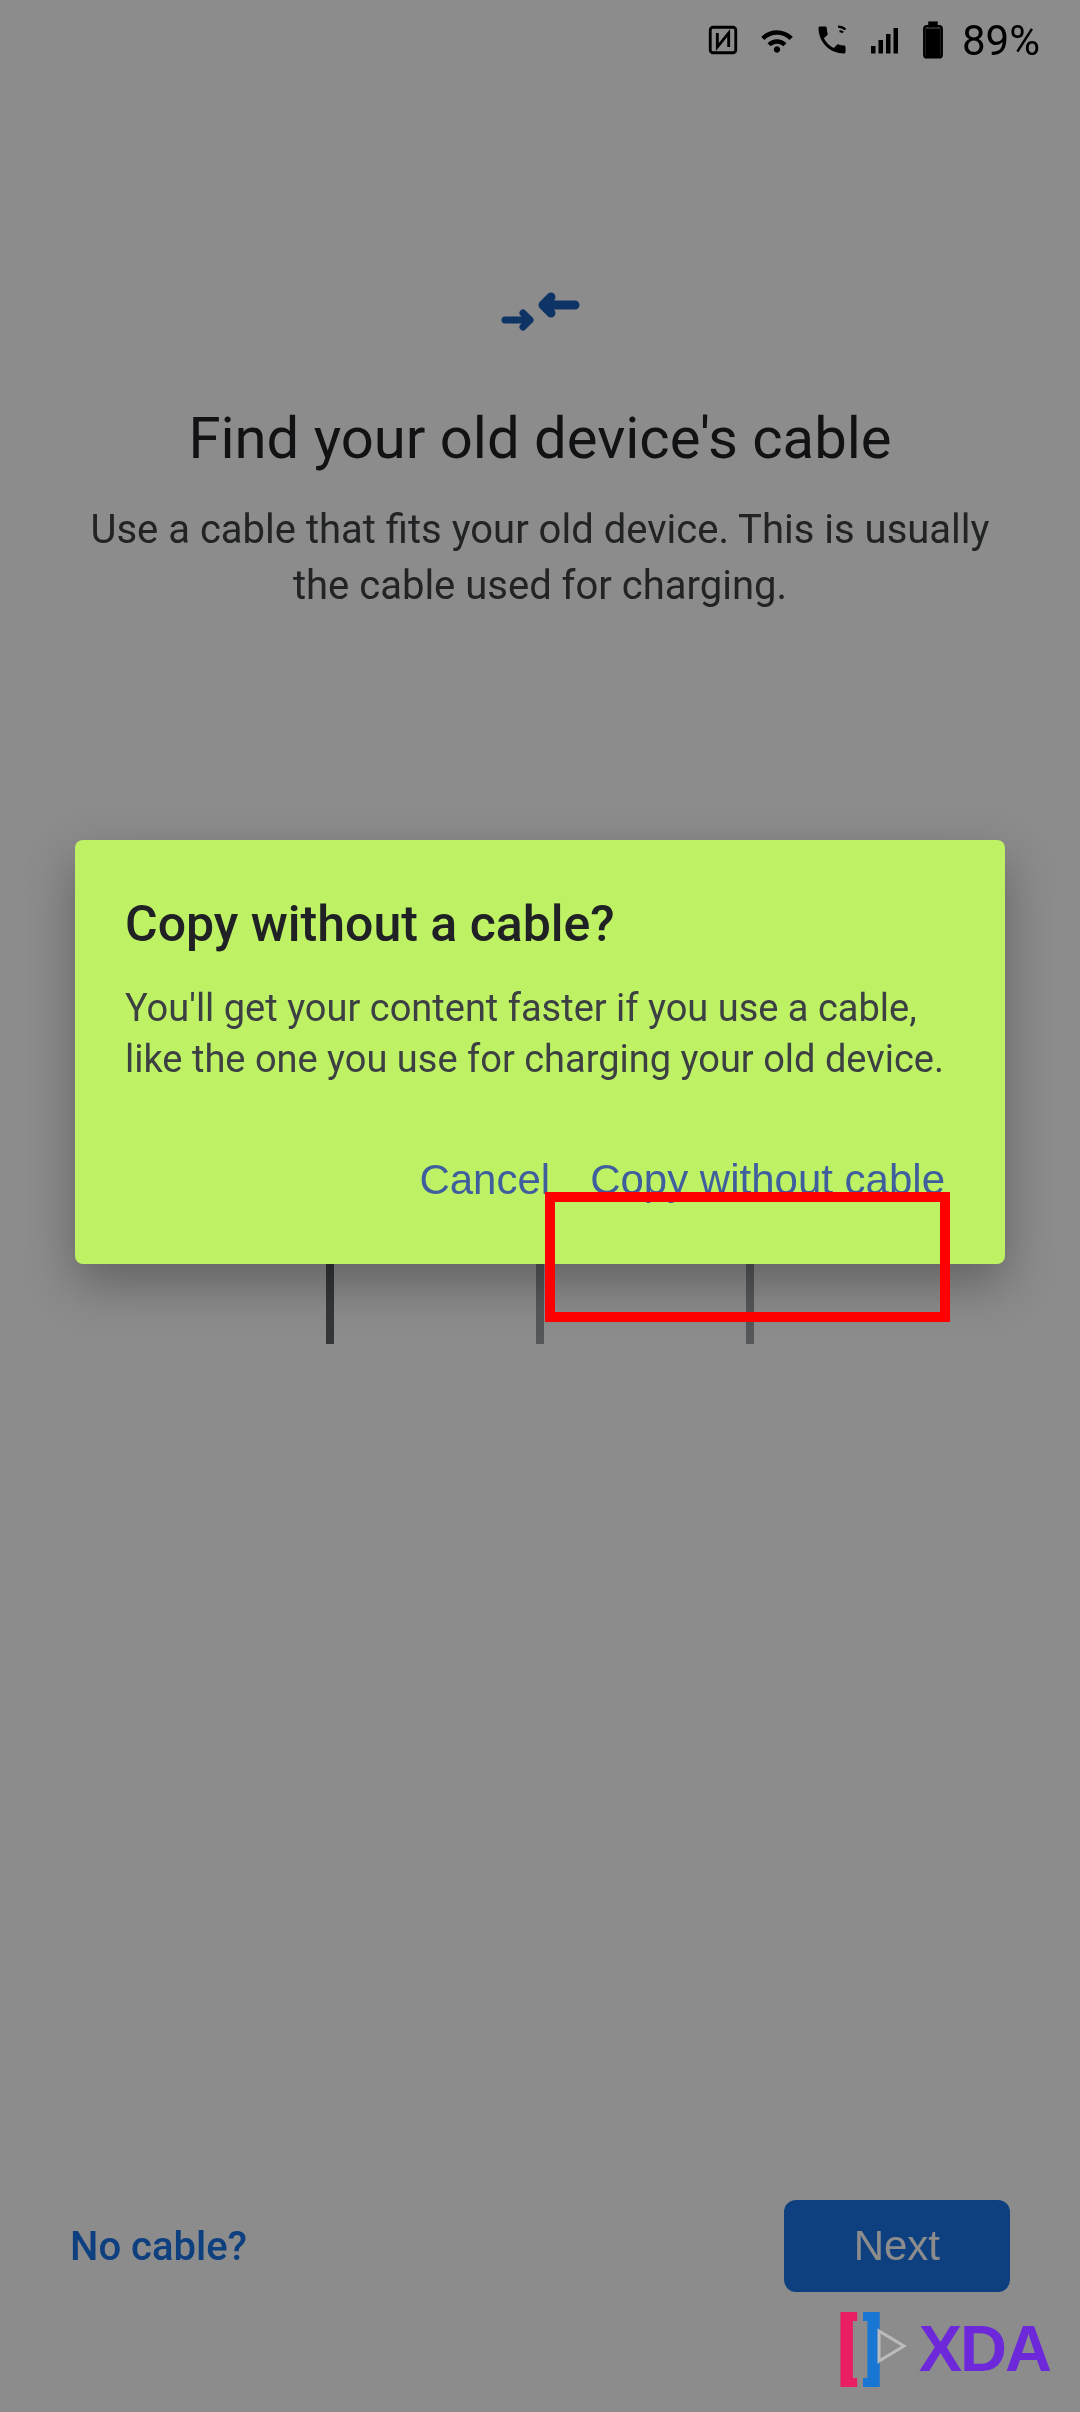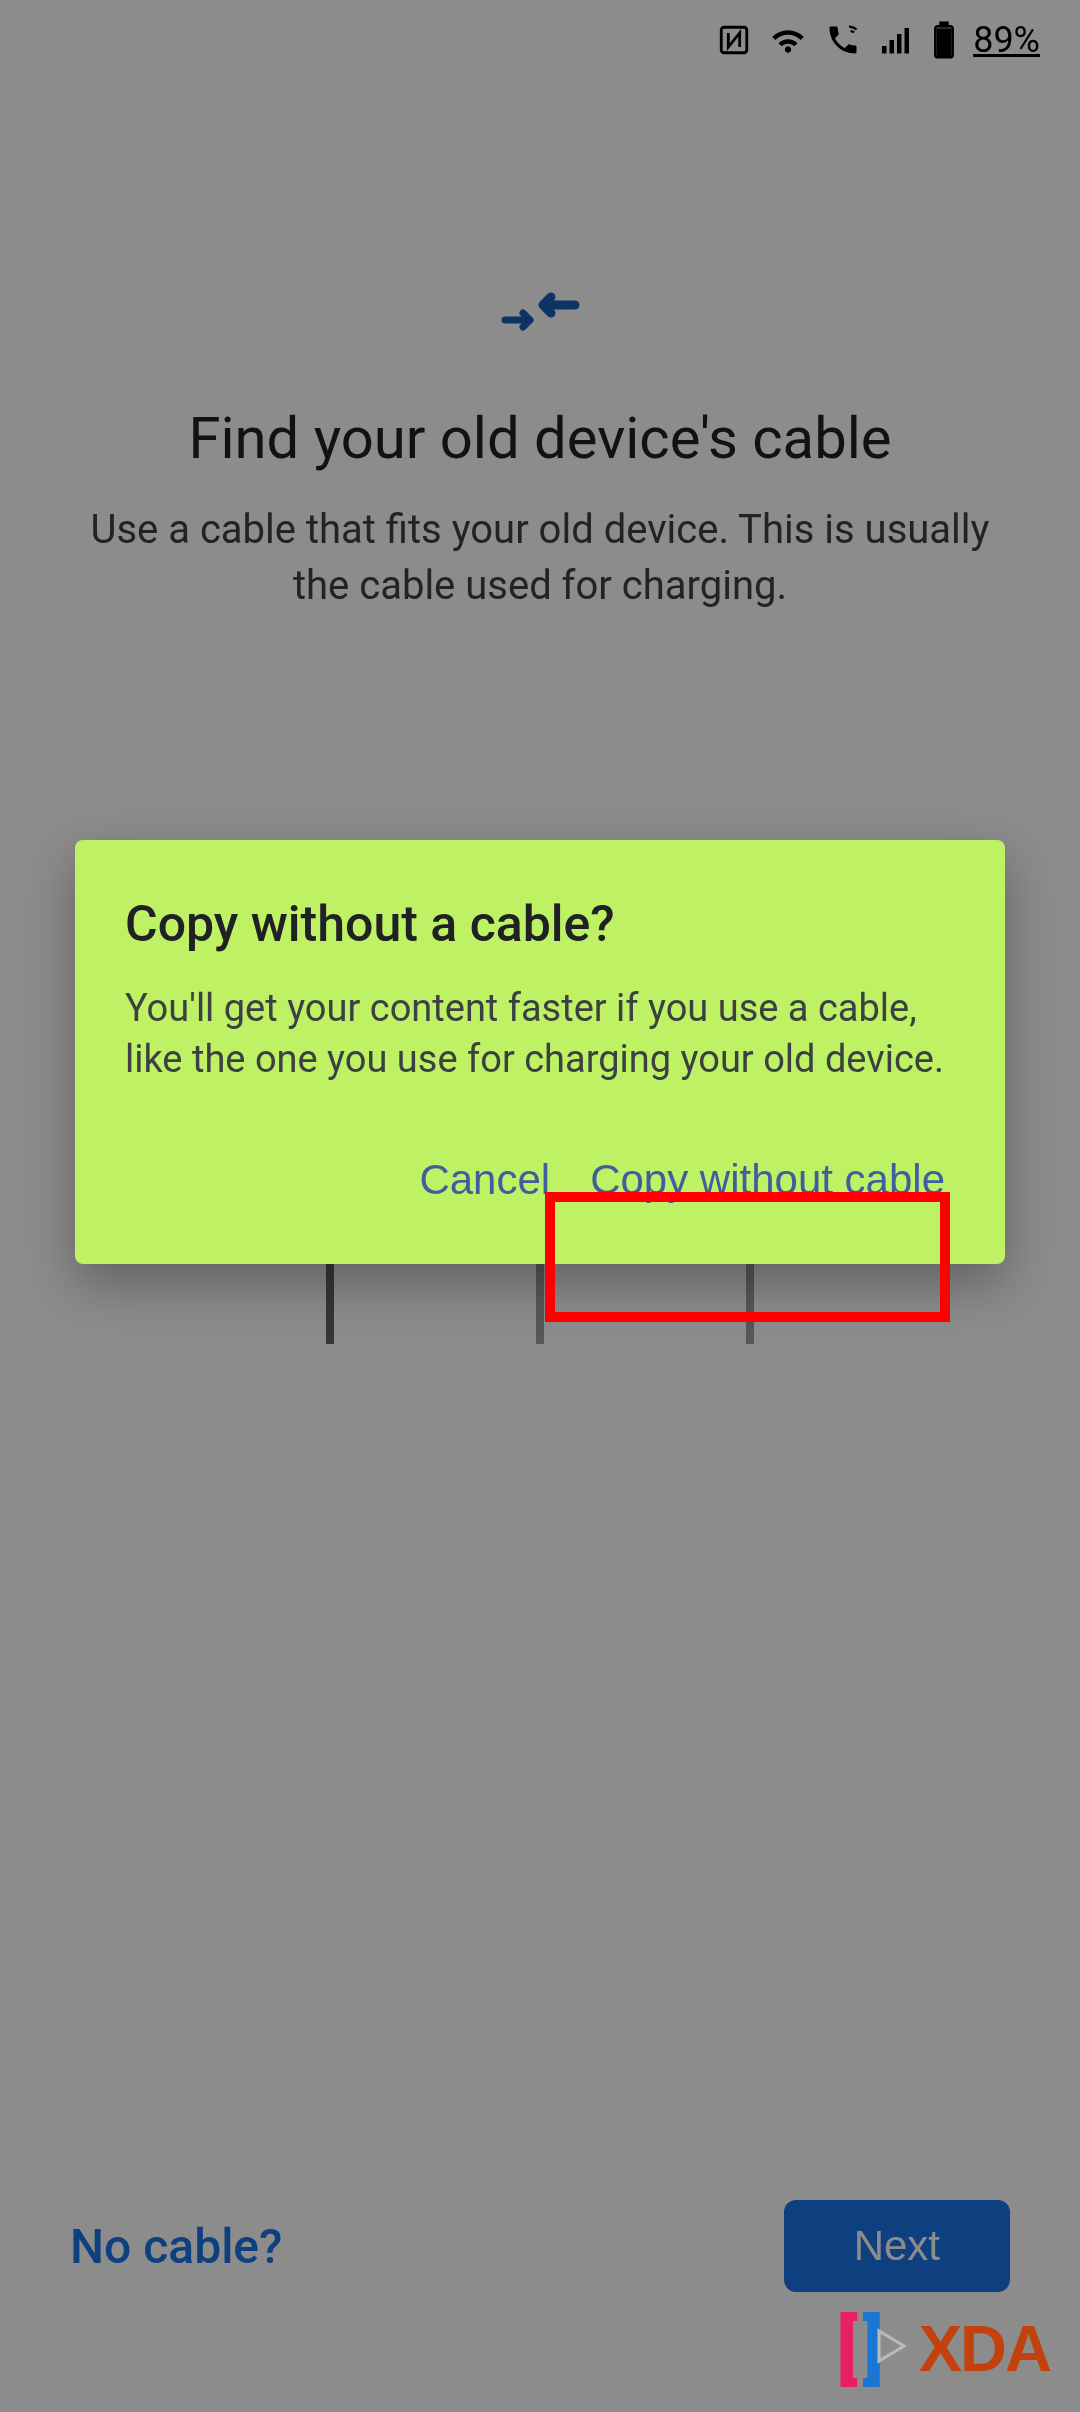--- a/index.html
+++ b/index.html
@@ -24,23 +24,22 @@
     .status-bar {
       height: 80px;
       display: flex;
       justify-content: flex-end;
       align-items: center;
       padding-right: 40px;
       gap: 18px;
       color: #000;
     }
     .status-bar .battery-text {
-      font-size: 36px;
+      font-size: 42px;
       font-weight: 400;
-      text-decoration: underline;
     }
     .status-icon {
       display: inline-flex;
       align-items: center;
     }
     .transfer-icon-area {
       display: flex;
       justify-content: center;
       margin-top: 200px;
     }
@@ -71,21 +70,21 @@
       bottom: 120px;
       left: 0;
       right: 0;
       display: flex;
       justify-content: space-between;
       align-items: center;
       padding: 0 70px;
     }
     .no-cable-link {
       color: #1a73e8;
-      font-size: 48px;
+      font-size: 40px;
       font-weight: 500;
     }
     .next-button {
       background: #1a73e8;
       color: #ffffff;
       font-size: 42px;
       font-weight: 500;
       padding: 22px 70px;
       border-radius: 12px;
       border: none;
@@ -156,21 +155,21 @@
       color: #e91e63;
       font-size: 75px;
       font-weight: 900;
     }
     .xda-bracket-right {
       color: #1976d2;
       font-size: 75px;
       font-weight: 900;
     }
     .xda-text {
-      color: #c2410c;
+      color: #6d28d9;
       font-size: 65px;
       font-weight: 900;
       letter-spacing: -2px;
       font-family: Arial, sans-serif;
     }
   </style>
 </head>
 <body>
 
 <div class="background-screen">

